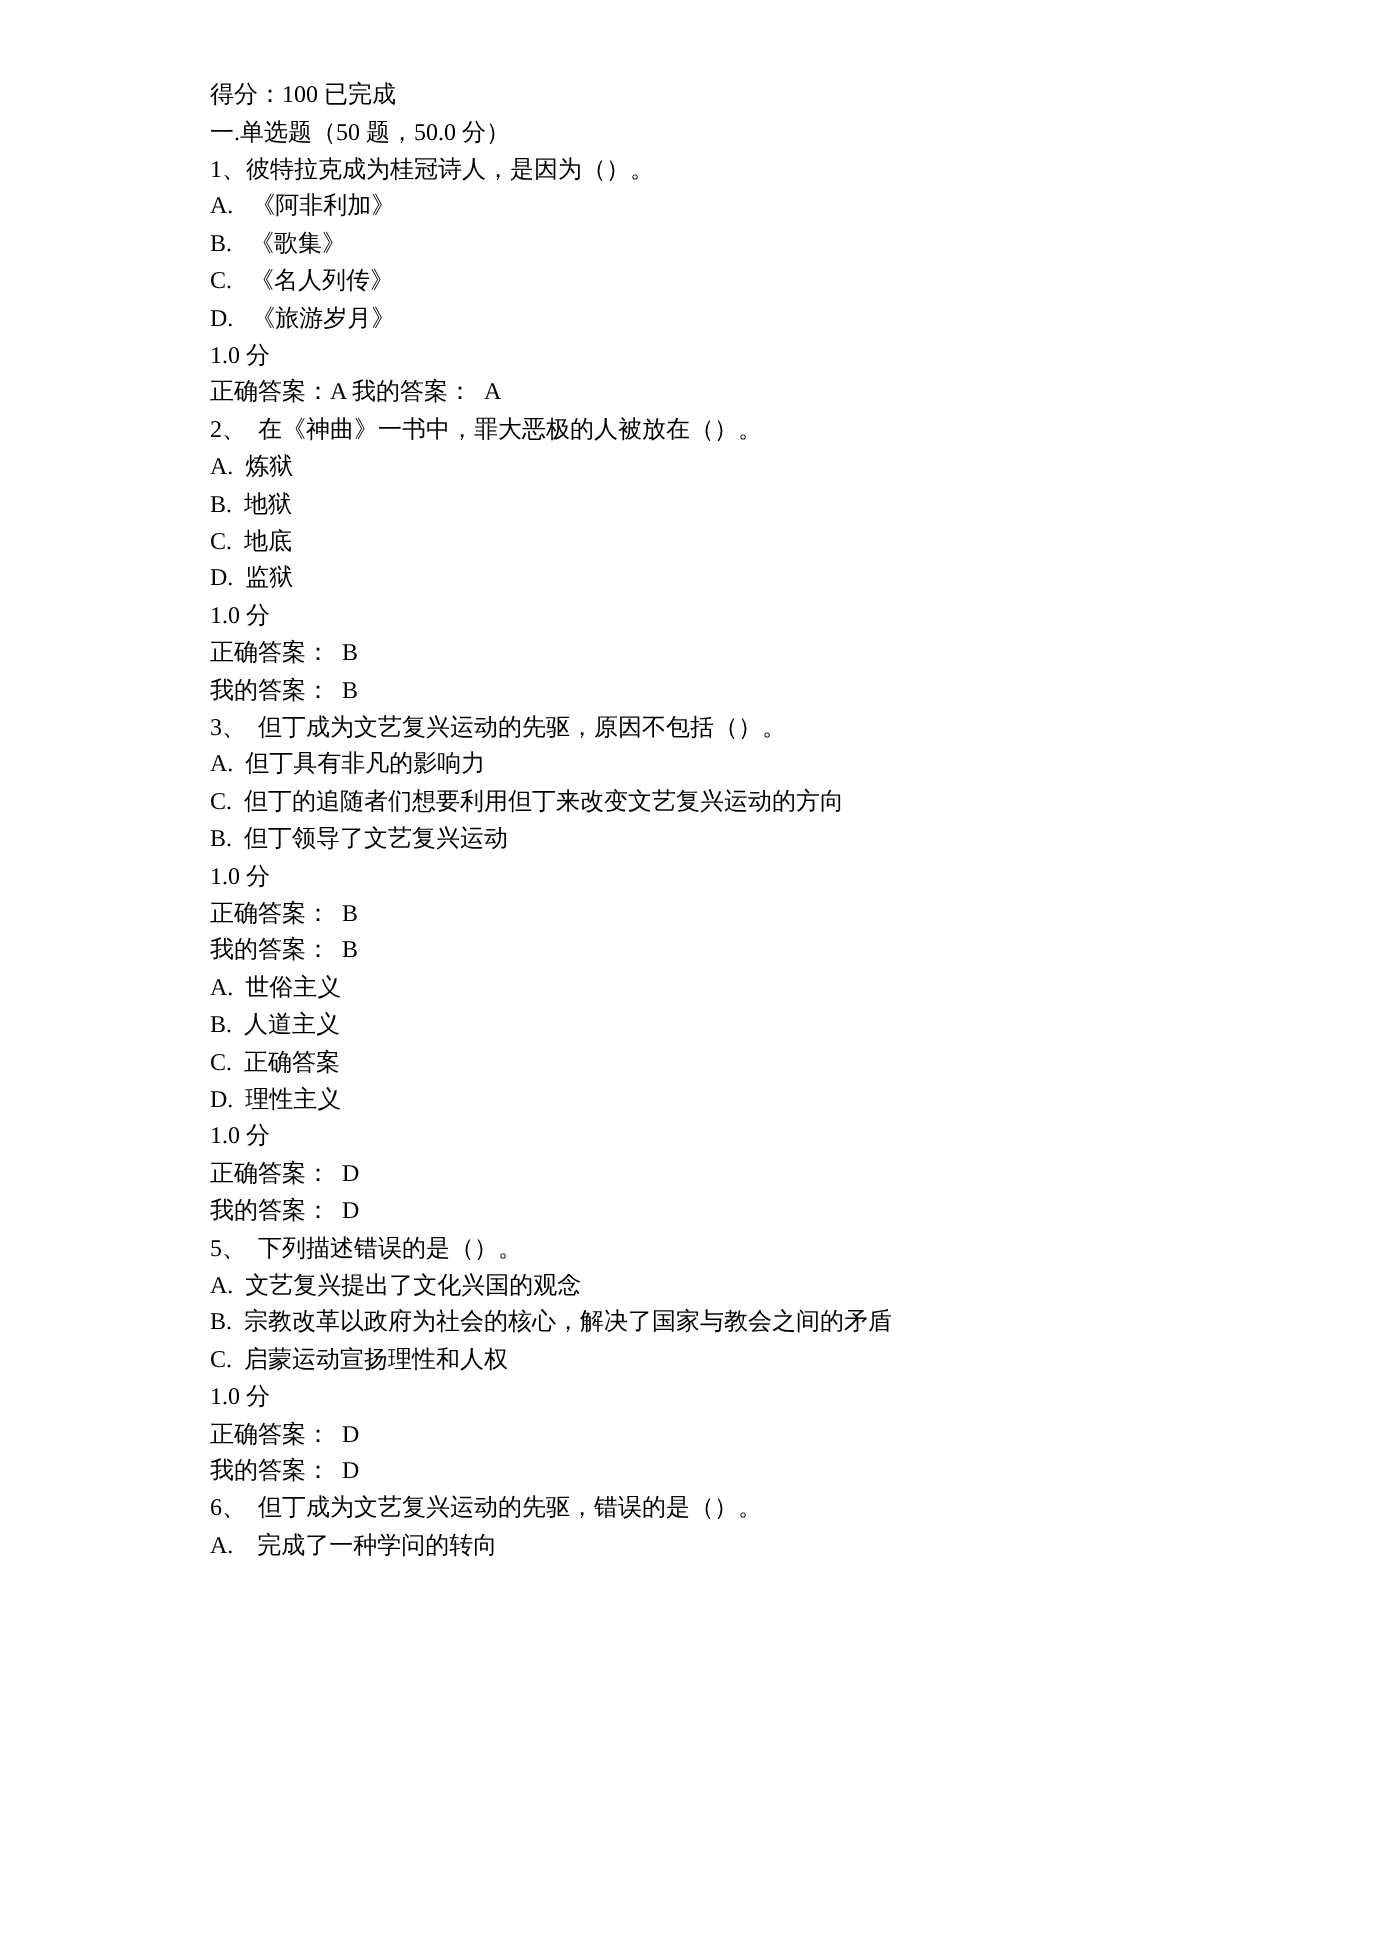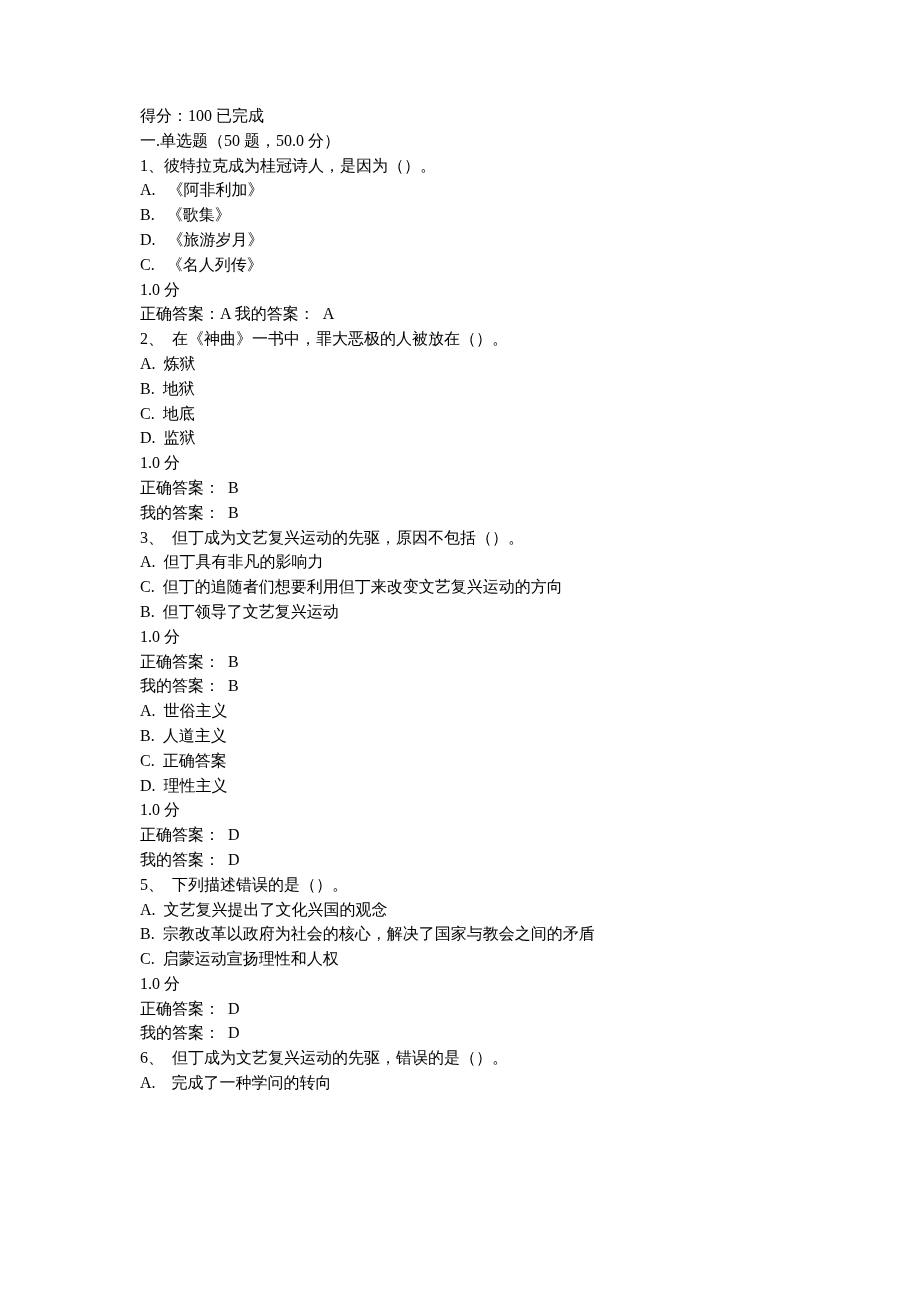--- a/index.html
+++ b/index.html
@@ -7,42 +7,42 @@
     padding: 0;
     background: #ffffff;
     font-family: "SimSun", "宋体", serif;
     font-size: 16px;
     color: #000000;
     line-height: 1.55;
   }
   .page {
     width: 920px;
     min-height: 1302px;
-    padding: 104px 140px 60px 140px;
+    padding: 52px 140px 60px 140px;
     box-sizing: border-box;
   }
   .line {
     margin: 0;
     white-space: pre-wrap;
   }
 </style>
 </head>
 <body>
 
 <div class="page">
 
   <p class="line"><span>得分：</span><span>100</span> <span>已完成</span></p>
 
   <p class="line"><span>一.单选题（</span><span>50 题，</span><span>50.0 分）</span></p>
 
   <p class="line"><span>1、</span><span>彼特拉克成为桂冠诗人，是因为（）。</span></p>
   <p class="line">A.   《阿非利加》</p>
   <p class="line">B.   《歌集》</p>
+  <p class="line">C.   《名人列传》</p>
   <p class="line">D.   《旅游岁月》</p>
-  <p class="line">C.   《名人列传》</p>
   <p class="line">1.0 分</p>
   <p class="line"><span>正确答案：</span><span>A</span> <span>我的答案：  </span><span>A</span></p>
 
   <p class="line"><span>2、  </span><span>在《神曲》一书中，罪大恶极的人被放在（）。</span></p>
   <p class="line">A.  炼狱</p>
   <p class="line">B.  地狱</p>
   <p class="line">C.  地底</p>
   <p class="line">D.  监狱</p>
   <p class="line">1.0 分</p>
   <p class="line"><span>正确答案：  </span><span>B</span></p>

